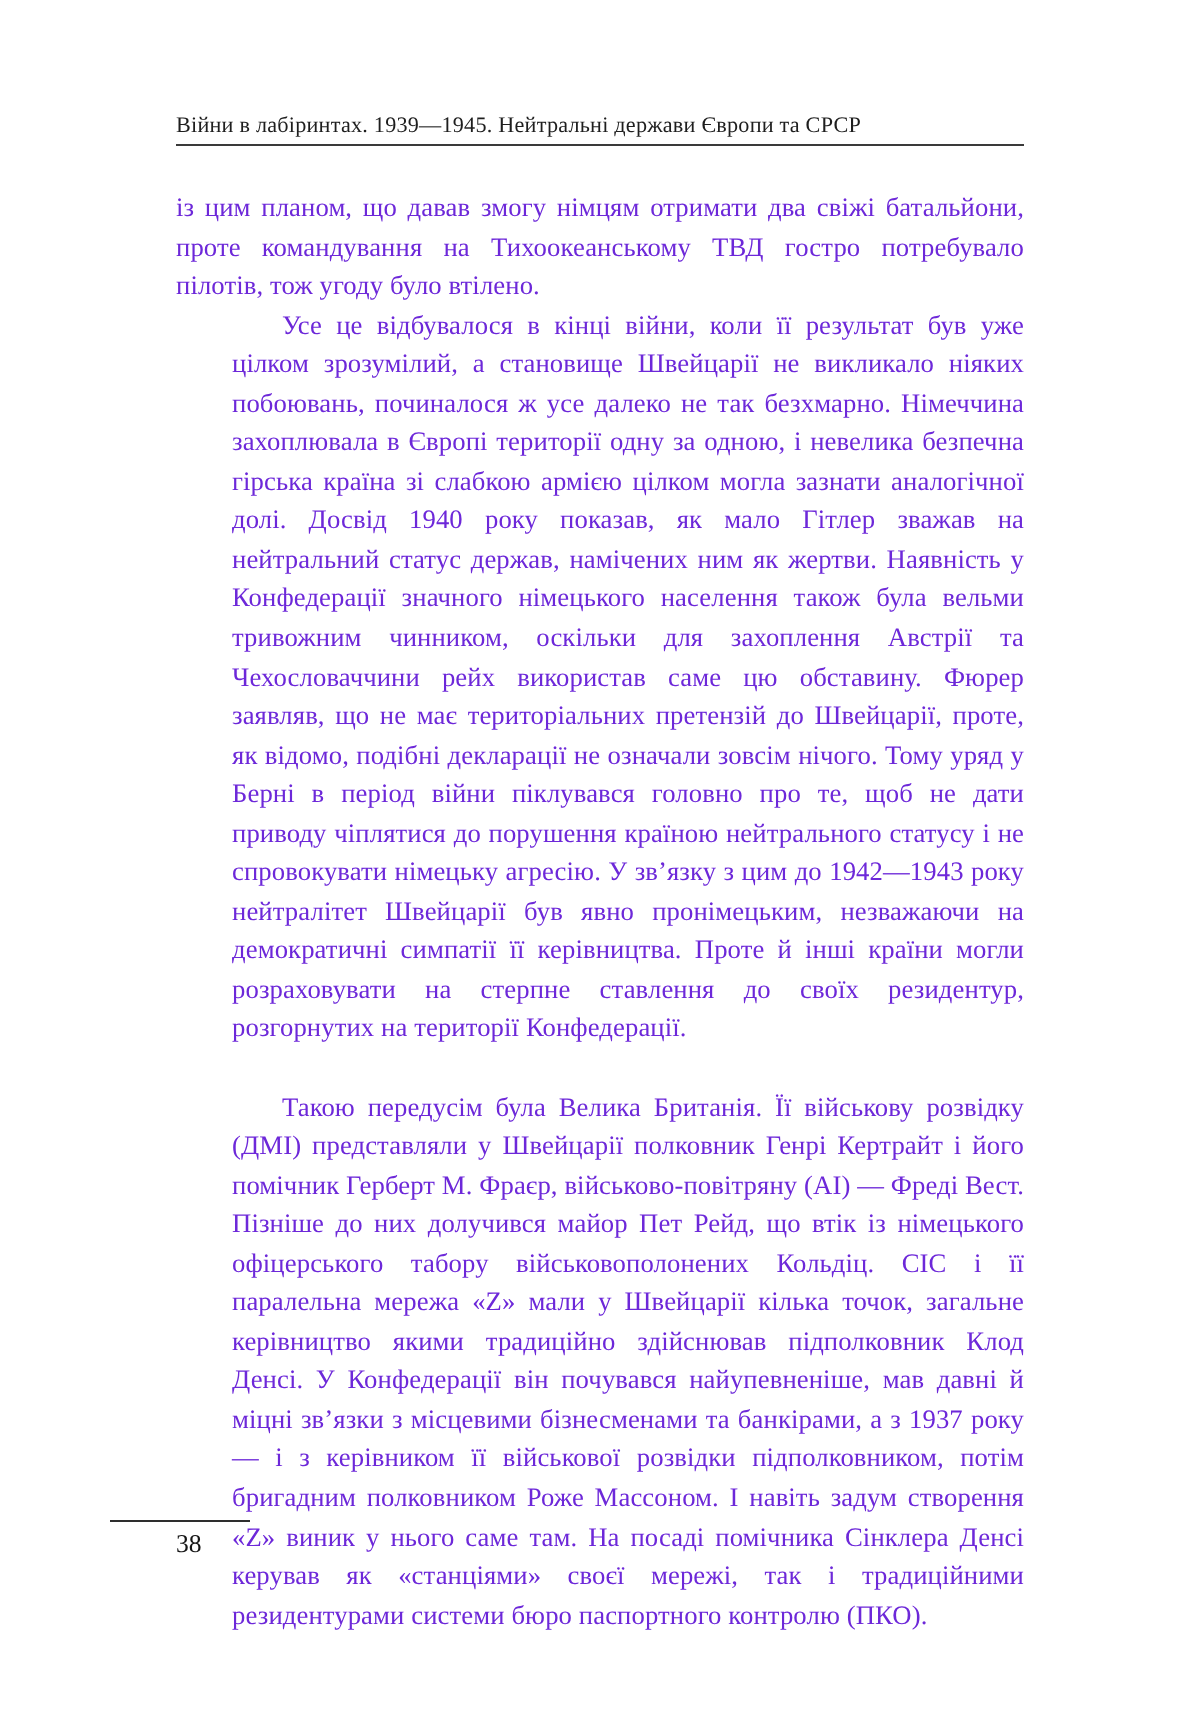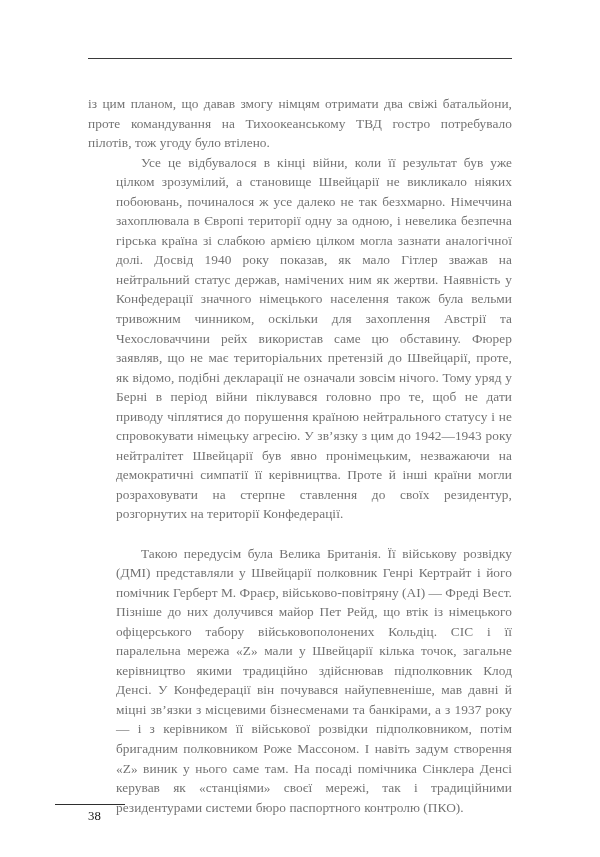--- a/index.html
+++ b/index.html
@@ -55,39 +55,39 @@
     top: 94px;
     width: 424px;
   }
   .para {
     margin: 0;
     text-align: justify;
     text-justify: inter-word;
     font-size: 13.35px;
     line-height: 19.55px;
     letter-spacing: 0.004em;
-    color: #737373;
+    color: #6d28d9;
     hyphens: manual;
   }
   .para.indent {
     text-indent: 25px;
     margin-left: 28px;
   }
   .para + .para {
     margin-top: 0;
   }
   .para.gap-before {
     margin-top: 19.5px;
   }
 
   
   .footer-block {
     position: absolute;
     left: 55px;
-    top: 804px;
+    top: 760px;
     width: 200px;
   }
   .footer-rule {
     border: 0;
     border-top: 1px solid #2e2e2e;
     width: 70px;
     height: 0;
     margin: 0;
   }
   .page-number {
@@ -97,20 +97,21 @@
     line-height: 16px;
     color: #161616;
   }
 </style>
 </head>
 <body>
 
 <div class="page">
 
   <div class="header-block">
+    <div class="running-header">Війни в лабіринтах. 1939—1945. Нейтральні держави Європи та СРСР</div>
     <hr class="header-rule">
   </div>
 
   <div class="content">
     <p class="para">із цим планом, що давав змогу німцям отримати два свіжі баталь­йони, проте командування на Тихоокеанському ТВД гостро потре­бувало пілотів, тож угоду було втілено.</p>
     <p class="para indent">Усе це відбувалося в кінці війни, коли її результат був уже цілком зрозумілий, а становище Швейцарії не викликало ніяких побоювань, починалося ж усе далеко не так безхмарно. Німеччина захоплювала в Європі території одну за одною, і невелика безпечна гірська країна зі слабкою армією цілком могла зазнати аналогічної долі. Досвід 1940 року показав, як мало Гітлер зважав на нейтральний статус держав, намічених ним як жертви. Наявність у Конфедерації значного німецького населення також була вельми тривожним чинником, оскільки для захоплення Австрії та Чехословаччини рейх використав саме цю обставину. Фюрер заявляв, що не має територіальних претензій до Швейцарії, проте, як відомо, подібні декларації не означали зовсім нічого. Тому уряд у Берні в період війни піклувався головно про те, щоб не дати приводу чіплятися до порушення країною нейтрального статусу і не спровокувати німецьку агресію. У зв’язку з цим до 1942—1943 року нейтралітет Швейцарії був явно пронімецьким, незважаючи на демократичні симпатії її керівництва. Проте й інші країни могли розраховувати на стерпне ставлення до своїх резидентур, розгорнутих на території Конфедерації.</p>
     <p class="para indent gap-before">Такою передусім була Велика Британія. Її військову розвідку (ДМІ) представляли у Швейцарії полковник Генрі Кертрайт і його помічник Герберт М. Фраєр, військово-повітряну (АІ) — Фреді Вест. Пізніше до них долучився майор Пет Рейд, що втік із німецького офіцерського табору військовополонених Кольдіц. СІС і її паралельна мережа «Z» мали у Швейцарії кілька точок, загальне керівництво якими традиційно здійснював підполковник Клод Денсі. У Конфедерації він почувався найупевненіше, мав давні й міцні зв’язки з місцевими бізнесменами та банкірами, а з 1937 року — і з керівником її військової розвідки підполковником, потім бригадним полковником Роже Массоном. І навіть задум створення «Z» виник у нього саме там. На посаді помічника Сінклера Денсі керував як «станціями» своєї мережі, так і традиційними резидентурами системи бюро паспортного контролю (ПКО).</p>
   </div>
 
   <div class="footer-block">

